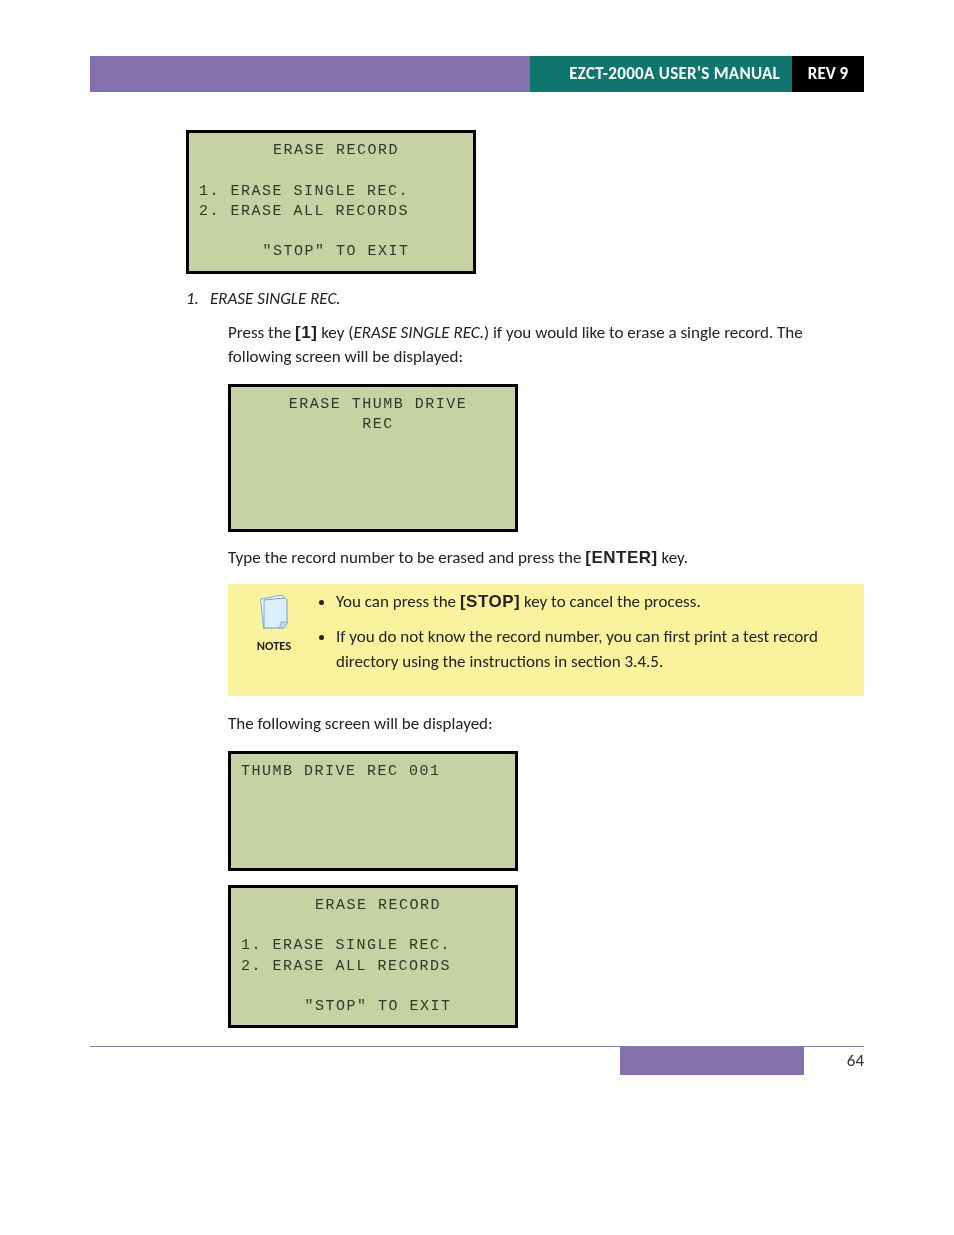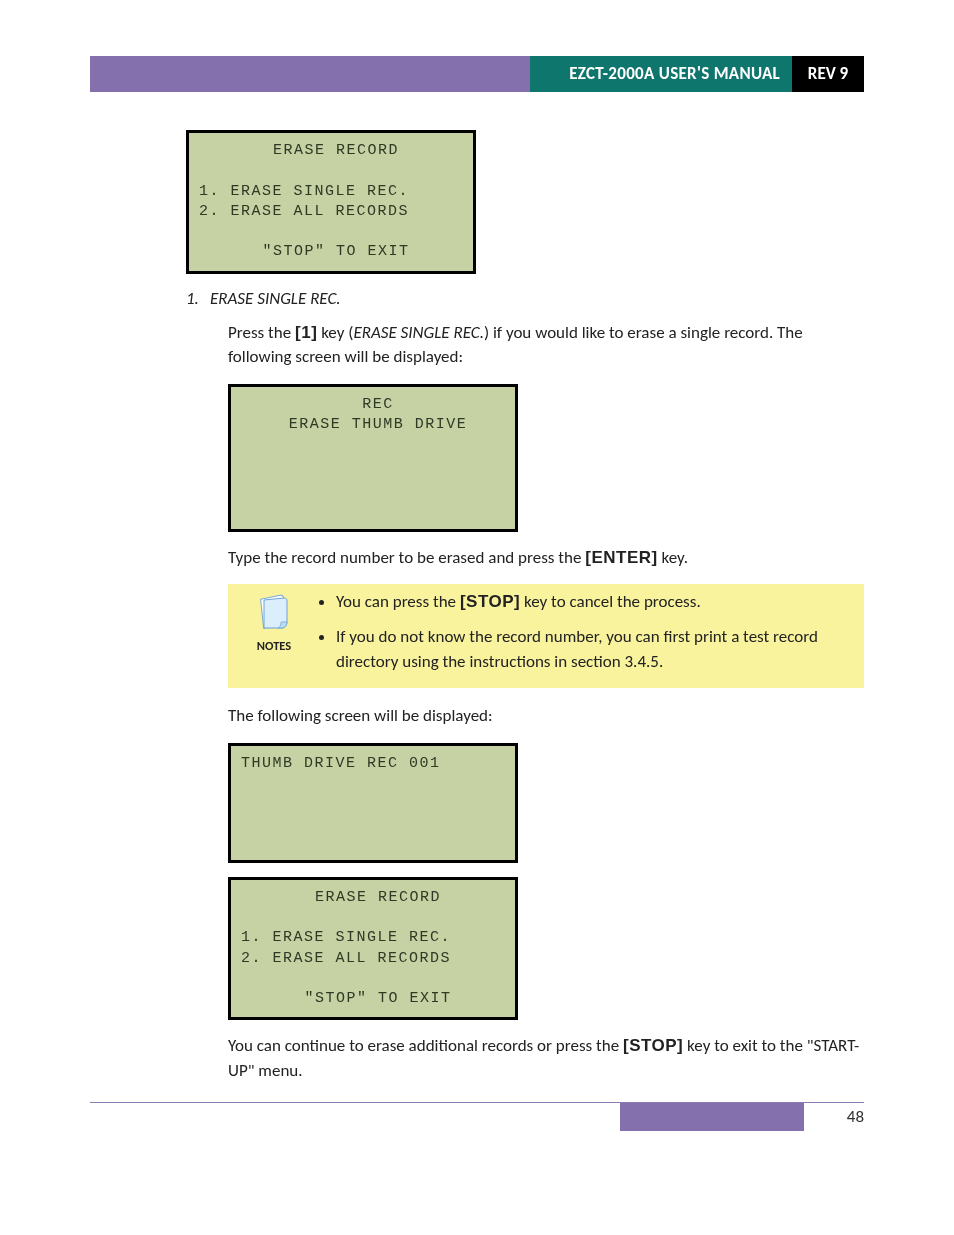--- a/index.html
+++ b/index.html
@@ -96,21 +96,21 @@
     width: 80px;
     text-align: center;
     font-size: 12.5px;
     font-weight: bold;
     padding-top: 2px;
   }
   .notes-left svg { display:block; margin:0 auto 6px auto; }
   .notes-right { flex: 1; }
   .notes-right ul { margin: 0; padding-left: 22px; }
   .notes-right li { margin-bottom: 10px; line-height: 1.45; }
-  .notes-right li:last-child { margin-bottom: 4px; }
+  .notes-right li:last-child { margin-bottom: 12px; }
   .footer-rule {
     border: none;
     border-top: 1.5px solid #8b7db3;
     margin: 18px 0 0 0;
   }
   .footer-bar {
     display:flex;
     margin-top:0;
   }
   .footer-spacer {
@@ -155,22 +155,22 @@
 
   <div class="sub-num">
     <span class="n">1.</span><span>ERASE SINGLE REC.</span>
   </div>
 
   <div class="body-indent">
     <span>Press the </span><span class="keycap">[1]</span><span> key (</span><span class="em">ERASE SINGLE REC.</span><span>) if you would like to erase a single record. The following screen will be displayed:</span>
   </div>
 
   <div class="lcd lcd-indent-2 lcd-multi" style="height:148px;">
+    <div class="lcd-line c">ERASE THUMB DRIVE</div>
     <div class="lcd-line c">REC</div>
-    <div class="lcd-line c">ERASE THUMB DRIVE</div>
   </div>
 
   <div class="body-indent">
     <span>Type the record number to be erased and press the </span><span class="keycap">[ENTER]</span><span> key.</span>
   </div>
 
   <div class="notes-box">
     <div class="notes-left">
       <svg width="40" height="40" viewBox="0 0 40 40">
         <path d="M8 6 L28 4 C30 4 31 5 31 7 L31 30 C31 33 29 35 26 35 L8 35 Z" fill="#fff" stroke="#7aa9d8" stroke-width="1" transform="rotate(-6 20 20)"></path>
@@ -198,24 +198,21 @@
 
   <div class="lcd lcd-indent-2 lcd-multi">
     <div class="lcd-line c">ERASE RECORD</div>
     <div class="lcd-line">&nbsp;</div>
     <div class="lcd-line">1. ERASE SINGLE REC.</div>
     <div class="lcd-line">2. ERASE ALL RECORDS</div>
     <div class="lcd-line">&nbsp;</div>
     <div class="lcd-line c">"STOP" TO EXIT</div>
   </div>
 
-  <div class="body-indent">
-    <span>You can continue to erase additional records or press the </span><span class="keycap">[STOP]</span><span> key to exit to the "START-UP" menu.</span>
-  </div>
 
   <hr class="footer-rule">
   <div class="footer-bar">
     <div class="footer-spacer"></div>
     <div class="footer-purple"></div>
-    <div class="footer-num">48</div>
+    <div class="footer-num">64</div>
   </div>
 
 </div>
 
 </body></html>

